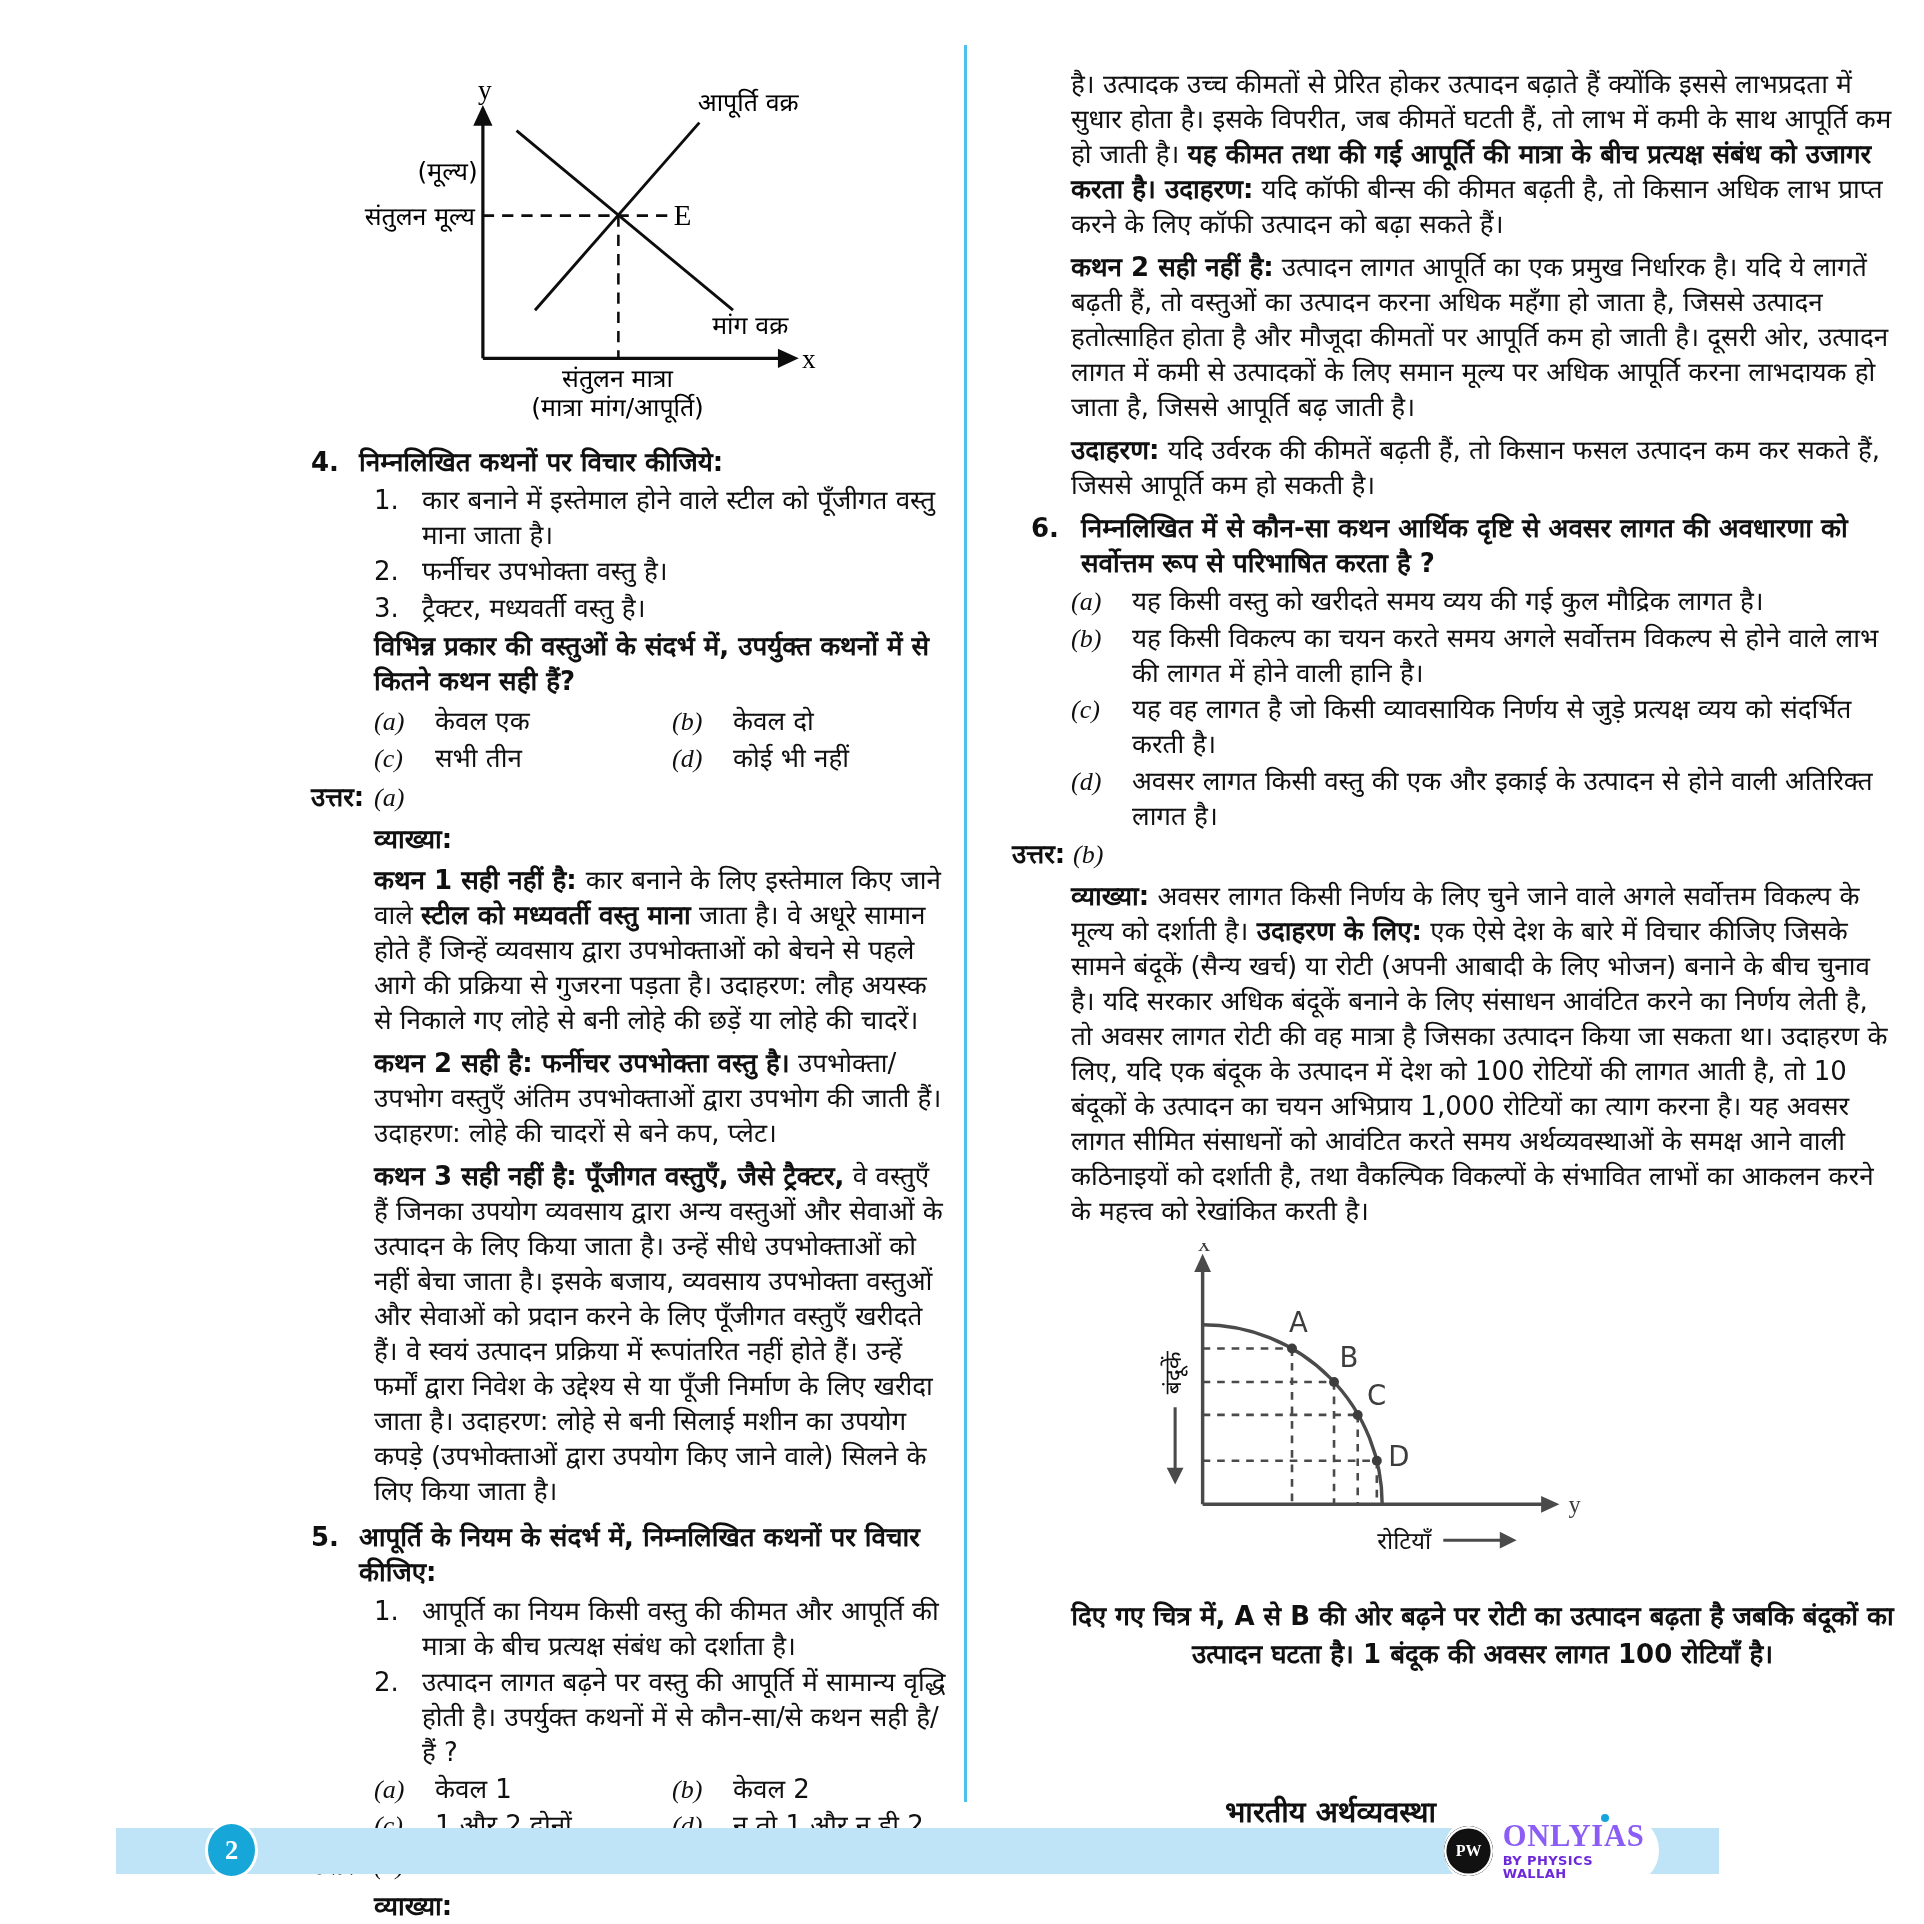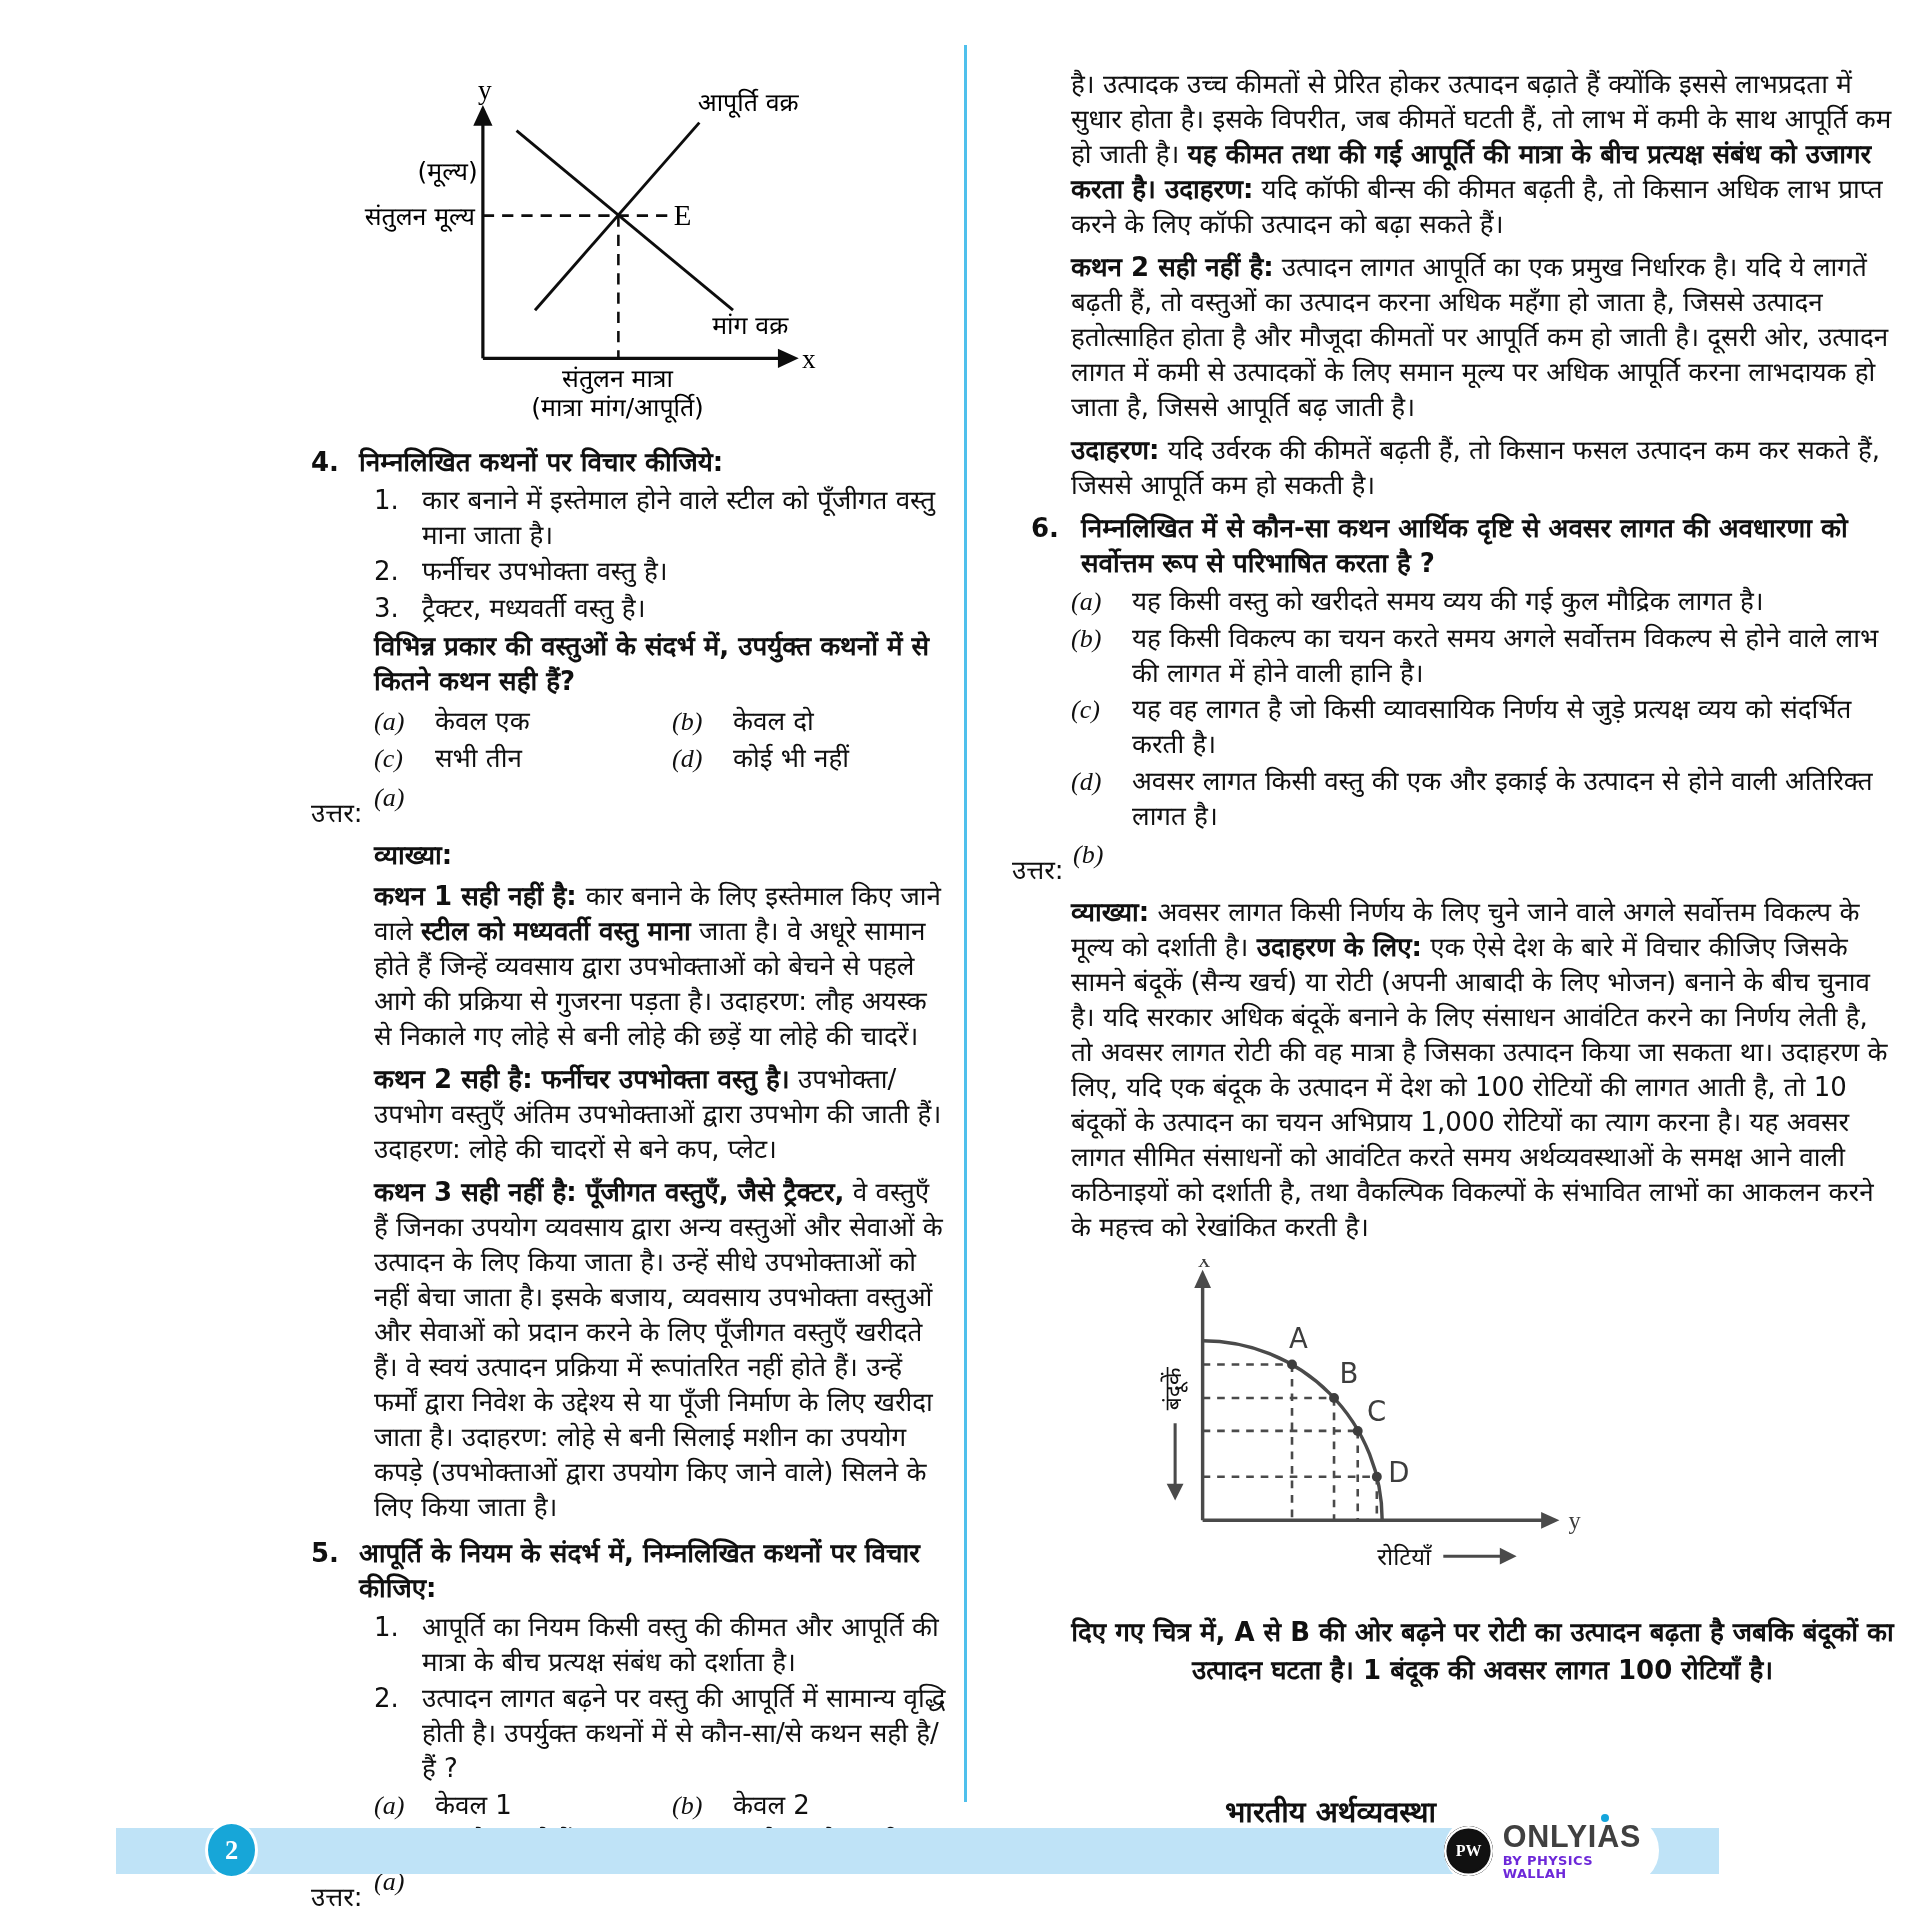--- a/index.html
+++ b/index.html
@@ -20,21 +20,21 @@
   .stmt .s-ind{flex:none;width:63px;}
   .stmt .s-num{flex:none;width:48px;}
   .stmt .s-text{flex:1;}
   .followup{margin:3.2px 0 4.8px 63px;font-weight:bold;}
   .opts2{display:grid;grid-template-columns:298px 1fr;margin:1.6px 0 3.2px 63px;row-gap:1.6px;}
   .optrow{display:flex;margin:0 0 1.6px 63px;}
   .opt{display:flex;}
   .opt .o-lt{flex:none;width:61px;}
   .opt .o-tx{flex:1;}
   .ans-row{display:flex;margin:4.8px 0 6.4px;}
-  .ans-label{flex:none;width:63px;font-weight:normal;margin-top:16px;}
+  .ans-label{flex:none;width:63px;font-weight:bold;}
   .ans-val{font-style:italic;font-family:"Liberation Serif",serif;}
   .expl-label{font-weight:bold;margin:1.6px 0 6.4px 63px;}
   .para{margin:4px 0 8px 63px;text-align:left;}
   .rpara{margin:0 0 8px 59px;}
   .rq .q-num{width:50px;margin-left:19px;}
   .rq .optrow{margin-left:59px;}
   .rans{margin:3.2px 0 6.4px;}
   .rans .ans-label{width:61px;}
   
   .diag1{position:absolute;left:353px;top:76px;}
@@ -49,22 +49,22 @@
            font-weight:bold;font-size:26.5px;font-family:"Liberation Serif",serif;}
   .f-subject{position:absolute;left:1123px;top:1796px;width:313px;text-align:right;
              font-weight:bold;font-size:29px;line-height:32px;}
   .f-logo{position:absolute;left:1444px;top:1816px;width:215px;height:69px;border-radius:34px;
           background:#ffffff;display:flex;align-items:center;justify-content:center;gap:9.6px;}
   .pw-circle{width:50px;height:50px;border-radius:50%;background:#111;color:#fff;
              display:flex;align-items:center;justify-content:center;
              font-family:"Liberation Serif",serif;font-weight:bold;font-size:16px;
              box-shadow:inset 0 0 0 2.4px #fff, inset 0 0 0 4.8px #111;}
   .brand-col{display:flex;flex-direction:column;line-height:1;}
-  .brand-name{position:relative;font-weight:bold;font-size:30.5px;letter-spacing:0.8px;color:#404040;
-              font-family:Liberation Sans, sans-serif;}
+  .brand-name{position:relative;font-weight:bold;font-size:30.5px;letter-spacing:0.8px;color:#8b5cf6;
+              font-family:Liberation Serif, serif;}
   .brand-dot{position:absolute;width:8px;height:8px;border-radius:50%;background:#14a5dc;
              top:-6.4px;left:63%;}
   .brand-sub{font-weight:bold;font-size:13px;letter-spacing:0.4px;color:#6d28d9;margin-top:3.2px;}
 </style>
 </head>
 <body>
 
 <div class="page">
 
   <svg class="diag1" width="465" height="353" viewBox="0 0 580 440" style="font-size:32px">

